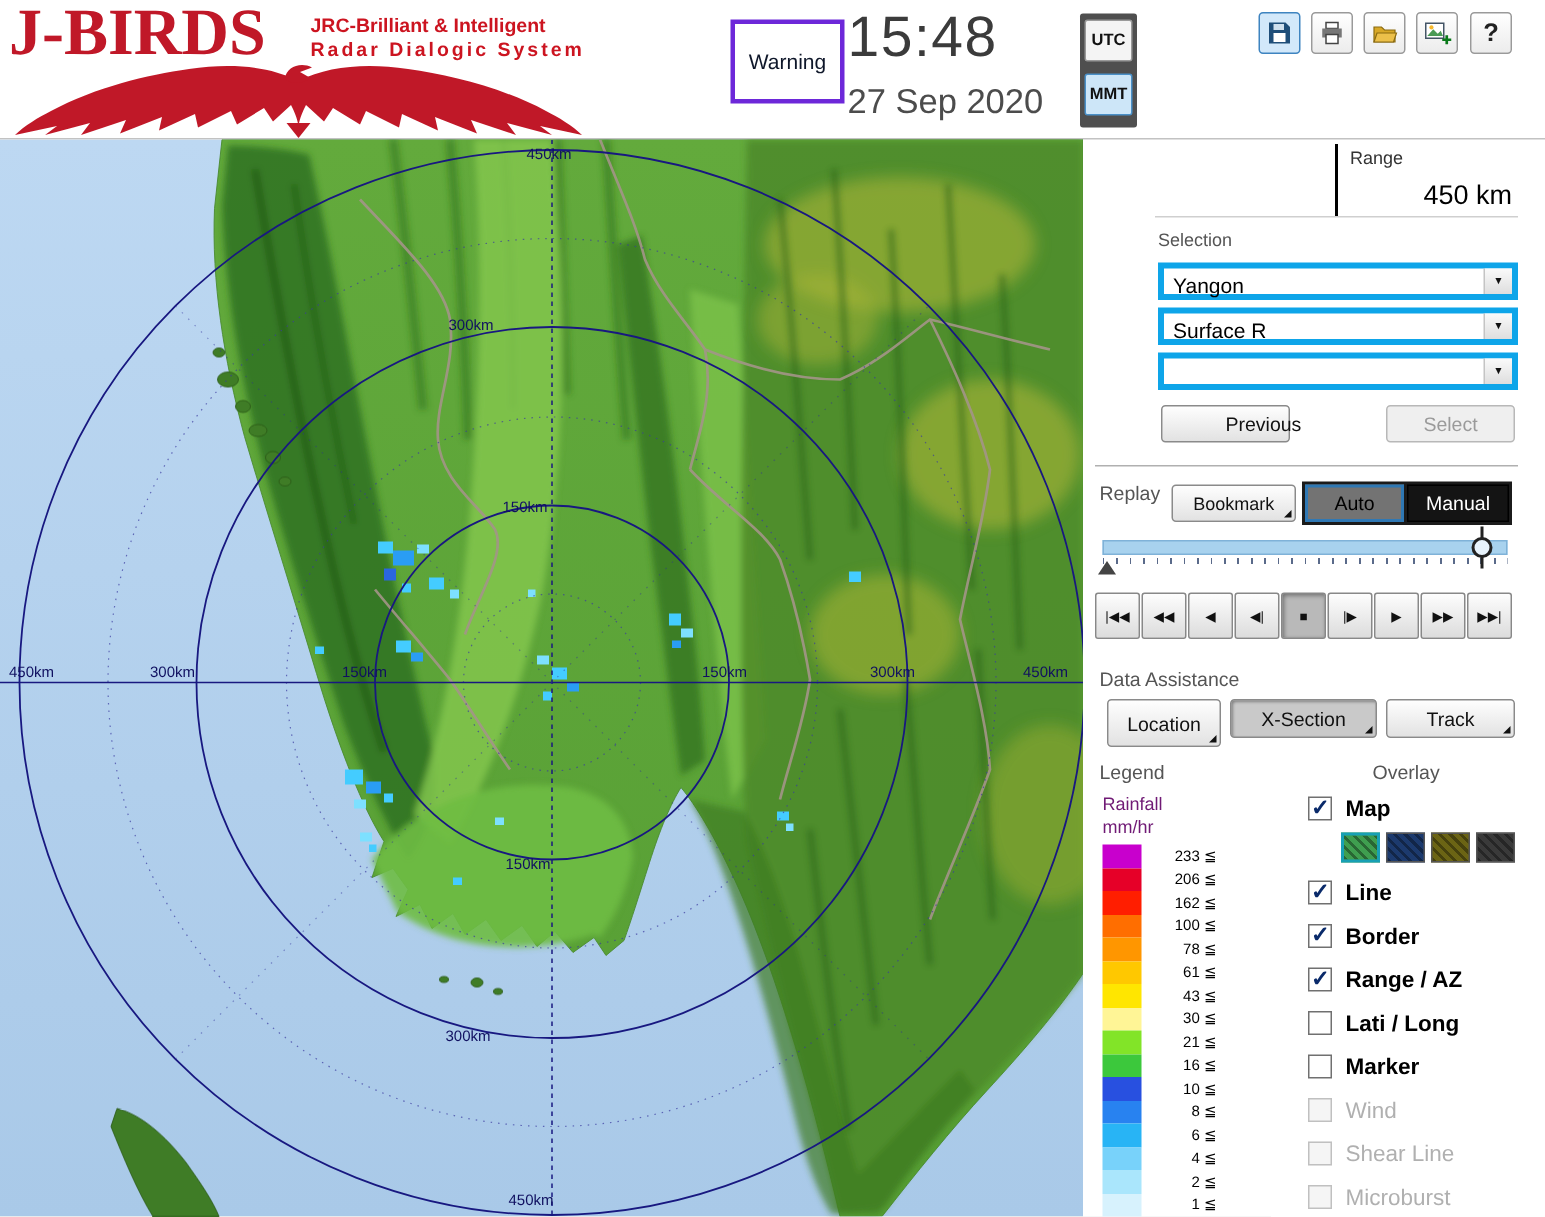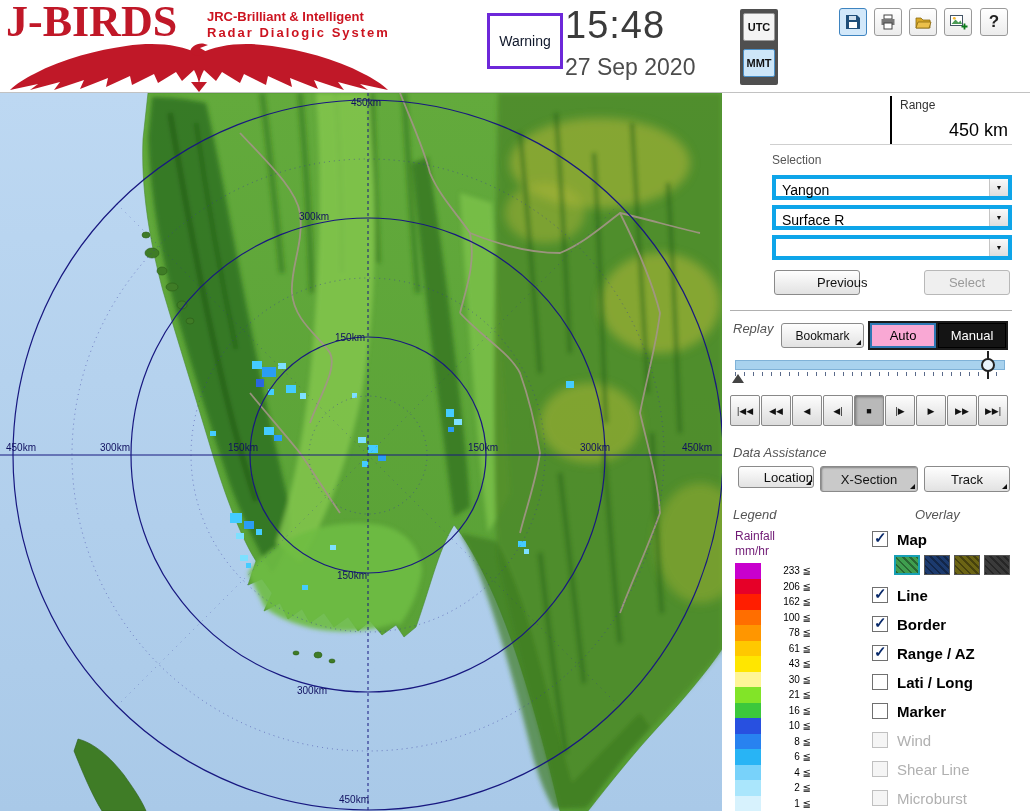--- a/index.html
+++ b/index.html
@@ -6,21 +6,21 @@
   #app{position:relative;width:1030px;height:811px;background:#fff;font-family:"Liberation Sans",sans-serif;overflow:hidden;}
   
   .header{position:absolute;left:0;top:0;width:1030px;height:93px;background:#fff;border-bottom:1px solid #c2c2c2;box-sizing:border-box;}
   .logo-title{position:absolute;left:6px;top:-4px;font-family:"Liberation Serif",serif;font-weight:bold;font-size:44px;color:#c01828;letter-spacing:0px;}
   .logo-sub1{position:absolute;left:207px;top:9px;font-size:13px;font-weight:bold;color:#cc1420;}
   .logo-sub2{position:absolute;left:207px;top:25px;font-size:13px;font-weight:bold;color:#cc1420;letter-spacing:2px;}
   .eagle{position:absolute;left:4px;top:40px;}
   .warning-box{position:absolute;left:487px;top:13px;width:70px;height:50px;border:3px solid #6d28d9;background:#fff;display:flex;align-items:center;justify-content:center;font-size:14px;color:#0f172a;}
   .clock-time{position:absolute;left:565px;top:4px;font-size:38px;color:#3b3b3b;letter-spacing:1px;text-align:center;}
   .clock-date{position:absolute;left:565px;top:54px;font-size:23px;color:#4c4c4c;}
-  .tz-group{position:absolute;left:720px;top:9px;width:38px;height:76px;background:#4f4f4f;border-radius:2px;margin-left:20px;}
+  .tz-group{position:absolute;left:720px;top:9px;width:38px;height:76px;background:#4f4f4f;border-radius:2px;}
   .tz-btn{position:absolute;left:3px;width:32px;height:28px;font-size:11px;font-weight:bold;color:#111;background:#f4f4f4;border:1px solid #9a9a9a;border-radius:2px;padding:0;font-family:inherit;}
   .tz-btn.utc{top:4px;}
   .tz-btn.mmt{top:40px;background:#cde6f8;border-color:#4a90c8;}
   .icon-btn{position:absolute;top:8px;width:28px;height:28px;background:linear-gradient(#ffffff,#ececec);border:1px solid #9a9a9a;border-radius:3px;padding:0;display:flex;align-items:center;justify-content:center;font-family:inherit;}
   .icon-btn.save{left:839px;background:#d2e8fa;border-color:#3e84c0;}
   .icon-btn.print{left:874px;}
   .icon-btn.open{left:909px;}
   .icon-btn.exporti{left:944px;}
   .icon-btn.help{left:980px;font-size:17px;font-weight:bold;color:#222;}
   .station{position:absolute;left:768px;top:55px;font-size:20px;color:#000;margin-top:36px;}
@@ -40,23 +40,23 @@
   .range-value{position:absolute;right:4px;bottom:3px;font-size:18px;color:#000;}
   .sec-label{position:absolute;font-size:12px;color:#555;}
   .dd{position:absolute;left:50px;width:240px;height:25px;background:#fff;border:4px solid #0ea5e9;box-sizing:border-box;}
   .dd-val{font-size:14px;color:#000;padding-left:6px;line-height:23px;display:block;}
   .dd-arrow{position:absolute;right:0;top:0;bottom:0;width:18px;background:linear-gradient(#fafafa,#dedede);border-left:1px solid #c4c4c4;display:flex;align-items:center;justify-content:center;font-size:7px;color:#111;}
   .btn{background:linear-gradient(#fefefe,#e2e2e2);border:1px solid #8a8a8a;border-radius:3px;font-size:13px;color:#111;font-family:inherit;padding:0;position:absolute;}
   .btn.disabled{color:#9a9a9a;background:#efefef;border-color:#b8b8b8;}
   .btn.pressed{background:#c9c9c9;box-shadow:inset 1px 1px 2px rgba(0,0,0,.35);}
   .corner::after{content:"";position:absolute;right:2px;bottom:2px;border-left:5px solid transparent;border-bottom:5px solid #111;}
   .hdivider{position:absolute;left:8px;top:217px;width:282px;border-top:1px solid #b0b0b0;}
-  .grp-label{position:absolute;font-size:13px;color:#555;font-style:italic;}
+  .grp-label{position:absolute;font-size:13px;color:#555;}
   .am-group{position:absolute;left:146px;top:228px;width:140px;height:29px;background:#1b1b1b;}
-  .am-auto{position:absolute;left:2px;top:2px;width:66px;height:25px;background:#f9a8d4;border:2px solid #2f78b4;box-sizing:border-box;font-size:13px;color:#000;font-family:inherit;padding:0;}
+  .am-auto{position:absolute;left:2px;top:2px;width:66px;height:25px;background:#737373;border:2px solid #2f78b4;box-sizing:border-box;font-size:13px;color:#000;font-family:inherit;padding:0;}
   .am-manual{position:absolute;left:70px;top:2px;width:68px;height:25px;background:#141414;border:1px solid #000;box-sizing:border-box;font-size:13px;color:#fff;font-family:inherit;padding:0;}
   .tl-track{position:absolute;left:13px;top:267px;width:270px;height:10px;background:#a8d2ee;border:1px solid #7fb2d8;box-sizing:border-box;}
   .tl-ticks{position:absolute;left:13px;top:279px;width:270px;height:4px;background:repeating-linear-gradient(90deg,#5a6a8a 0 1px,transparent 1px 9px);}
   .tl-thumb-line{position:absolute;left:265px;top:258px;width:2px;height:28px;background:#222;}
   .tl-thumb{position:absolute;left:259px;top:265px;width:14px;height:14px;border-radius:50%;background:#e8f3fc;border:2px solid #222;box-sizing:border-box;}
   .tl-startmark{position:absolute;left:10px;top:281px;width:0;height:0;border-left:6px solid transparent;border-right:6px solid transparent;border-bottom:9px solid #444;}
   .pb-row{position:absolute;left:8px;top:302px;display:flex;gap:1px;}
   .pb-btn{width:30px;height:31px;background:linear-gradient(#fdfdfd,#dcdcdc);border:1px solid #888;border-radius:2px;box-sizing:border-box;display:flex;align-items:center;justify-content:center;font-size:9px;color:#111;}
   .pb-btn.pressed{background:#b9b9b9;box-shadow:inset 1px 1px 3px rgba(0,0,0,.4);}
   .leg-col{position:absolute;left:13px;top:470px;}
@@ -333,21 +333,21 @@
         <div class="pb-btn">◀</div>
         <div class="pb-btn">◀|</div>
         <div class="pb-btn pressed">■</div>
         <div class="pb-btn">|▶</div>
         <div class="pb-btn">▶</div>
         <div class="pb-btn">▶▶</div>
         <div class="pb-btn">▶▶|</div>
       </div>
 
     <span class="grp-label" style="left:11px;top:352px;">Data Assistance</span>
-    <button class="btn corner" style="left:16px;top:373px;width:76px;height:22px;text-align:right;">Location</button>
+    <button class="btn corner" style="left:16px;top:373px;width:76px;height:32px;">Location</button>
     <button class="btn corner pressed" style="left:98px;top:373px;width:98px;height:26px;">X-Section</button>
     <button class="btn corner" style="left:202px;top:373px;width:86px;height:26px;">Track</button>
 
     <span class="grp-label" style="left:11px;top:414px;">Legend</span>
     <span class="grp-label" style="left:149px;top:414px;margin-left:44px;">Overlay</span>
 
     <span class="leg-unit" style="position:absolute;left:13px;top:436px;">Rainfall</span>
     <span class="leg-unit" style="position:absolute;left:13px;top:451px;">mm/hr</span>
 
     <div class="leg-col">

